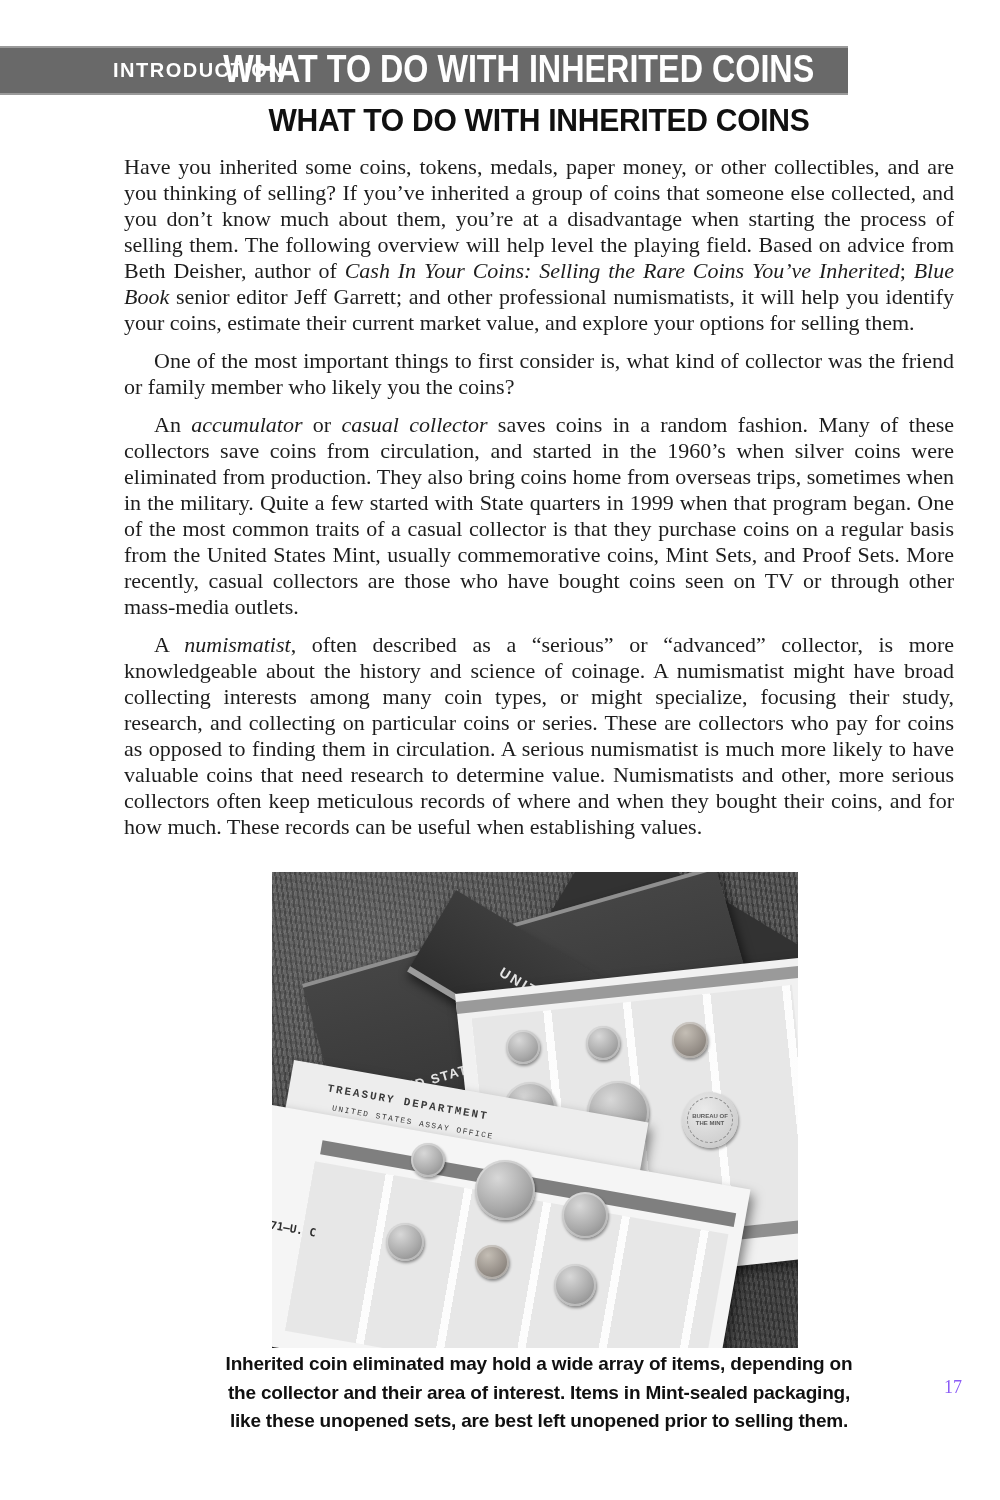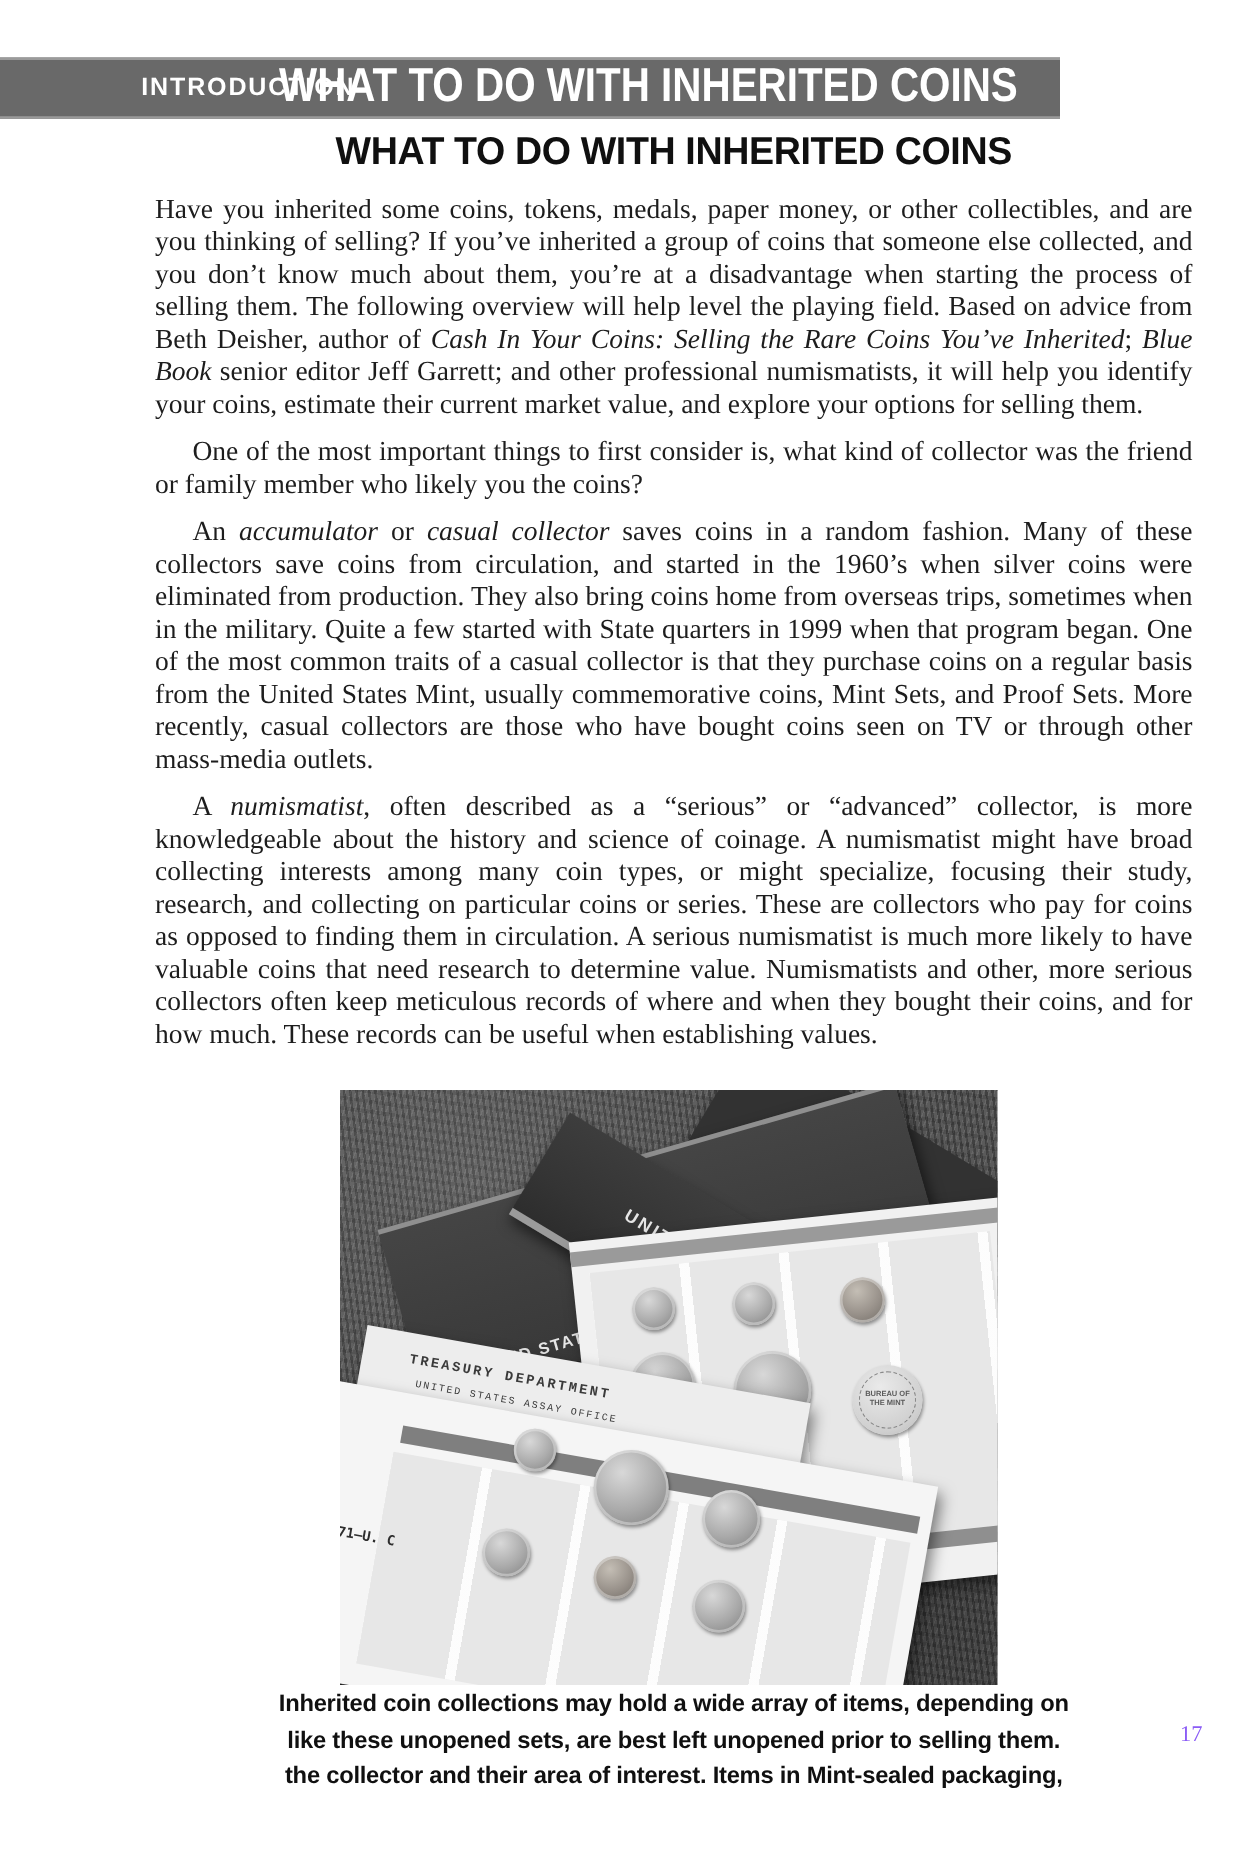--- a/index.html
+++ b/index.html
@@ -135,20 +135,20 @@
 
     <div class="coin" style="left:139px;top:271px;width:34px;height:34px;z-index:7;"></div>
     <div class="coin" style="left:203px;top:288px;width:60px;height:60px;z-index:7;"></div>
     <div class="coin" style="left:290px;top:320px;width:46px;height:46px;z-index:7;"></div>
     <div class="coin" style="left:114px;top:351px;width:38px;height:38px;z-index:7;"></div>
     <div class="coin dark" style="left:203px;top:373px;width:34px;height:34px;z-index:7;"></div>
     <div class="coin" style="left:282px;top:392px;width:42px;height:42px;z-index:7;"></div>
   </div>
 
   <div class="caption">
-    <div>Inherited coin collections may hold a wide array of items, depending on</div>
+    <div>Inherited coin eliminated may hold a wide array of items, depending on</div>
+    <div>the collector and their area of interest. Items in Mint-sealed packaging,</div>
     <div>like these unopened sets, are best left unopened prior to selling them.</div>
-    <div>the collector and their area of interest. Items in Mint-sealed packaging,</div>
   </div>
 
   <div class="page-number">17</div>
 
 </div>
 
 </body></html>

